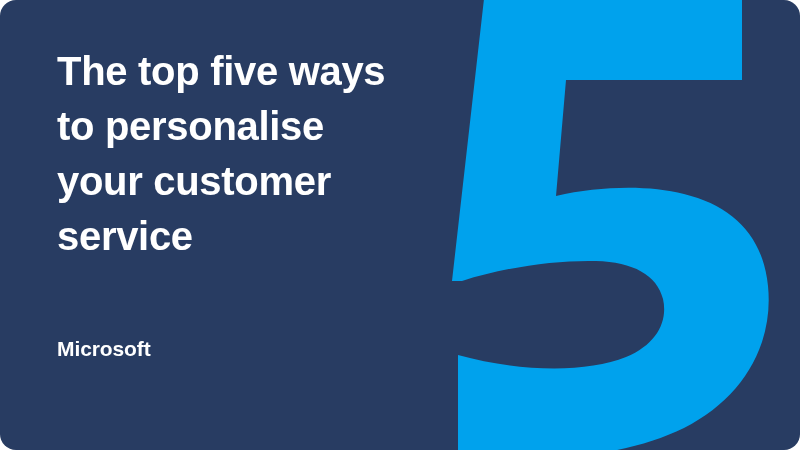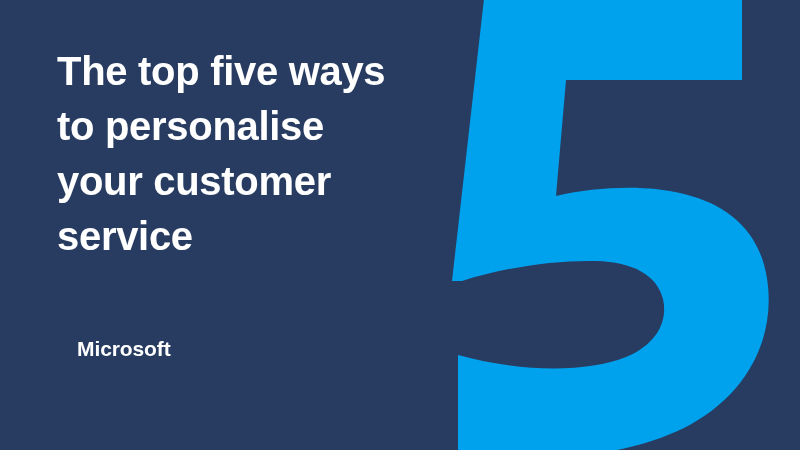--- a/index.html
+++ b/index.html
@@ -58,21 +58,21 @@
     font-size: 21px;
     line-height: 29px;
     font-weight: bold;
     letter-spacing: -0.1px;
   }
   .sub-line { display: block; }
 </style>
 </head>
 <body>
 
-<div id="slide" style="background: rgb(40, 60, 98);">
+<div id="slide" style="background: rgb(40, 60, 98); border-radius: 16px;">
 
   <svg id="numeral-art" viewBox="0 0 800 450" preserveAspectRatio="none" aria-hidden="true">
     <g>
 
       <path fill="#00a2ed" d="M 485,-10
            L 742,-10
            L 742,80
            L 566,80
            L 556,196
            C 600,186 648,185 684,194
@@ -90,18 +90,18 @@
     </g>
   </svg>
 
   <div id="text-block">
 
     <h1 id="headline" style="color: rgb(255, 255, 255);">The top five ways
 to personalise
 your customer
 service</h1>
 
-    <div id="subtitle" style="color: rgb(255, 255, 255); margin-left: 20px;">
+    <div id="subtitle" style="color: rgb(255, 255, 255);">
       <span class="sub-line">Microsoft</span>
     </div>
 
   </div>
 </div>
 
 </body></html>

